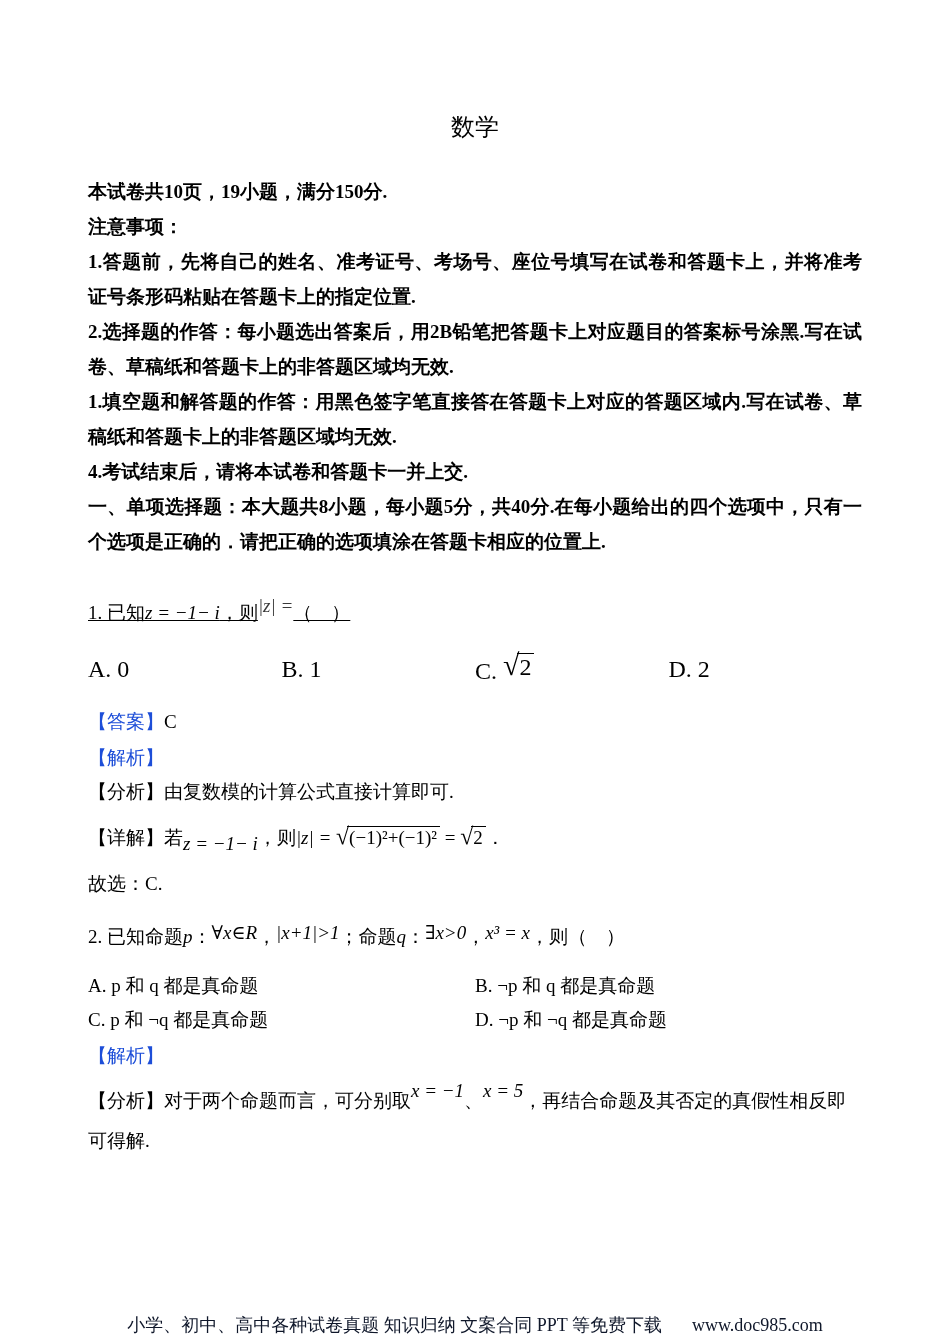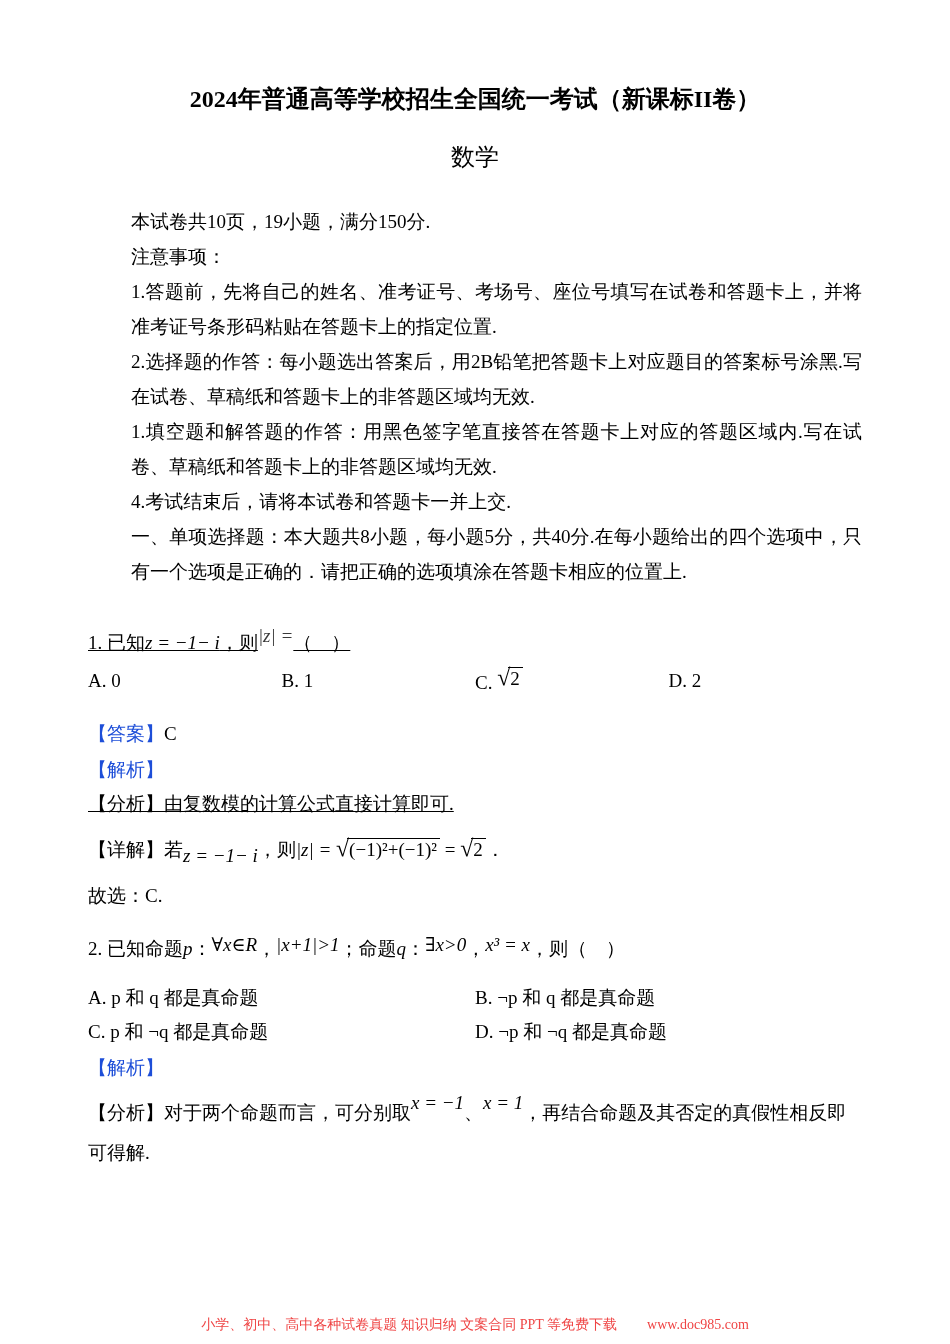--- a/index.html
+++ b/index.html
@@ -3,58 +3,57 @@
 <meta charset="utf-8">
 <style>
   html,body{margin:0;padding:0;background:#ffffff;}
   body{width:950px;height:1344px;overflow:hidden;
        font-family:"Liberation Serif","DejaVu Serif",serif;color:#000;}
   .page{position:relative;width:950px;height:1344px;background:#fff;box-sizing:border-box;}
   .content{padding:84px 88px 0 88px;box-sizing:border-box;}
   .title{font-size:24px;font-weight:bold;text-align:center;margin:0;line-height:30px;}
   .subtitle{font-size:24px;font-weight:normal;text-align:center;margin:28px 0 0 0;line-height:30px;}
   p{margin:0;font-size:19px;line-height:35px;}
-  .b{font-weight:normal;margin-left:43px;}
+  .b{font-weight:bold;}
   .just{text-align:justify;}
   .info{margin-top:32px;}
   .stem{margin-top:34px;line-height:40px;text-decoration:underline;}
   .stem2{margin-top:18px;line-height:40px;}
   .mi{font-style:italic;}
   .up{position:relative;top:-7px;display:inline-block;color:#3a3a3a;}
   .up1{position:relative;top:-4px;display:inline-block;}
   .up2{position:relative;top:-10px;display:inline-block;}
   .down{position:relative;top:6px;display:inline-block;}
   .sqrtwrap{display:inline-block;white-space:nowrap;}
   .sqrt{font-style:normal;font-size:1.25em;margin-right:-2px;}
   .rad{border-top:1px solid #000;padding:0 3px 0 2px;}
-  .opts4{display:flex;font-size:19px;line-height:36px;}
+  .opts4{display:flex;margin-top:18px;font-size:24px;line-height:36px;}
   .opts4 .opt{width:195px;}
   .opts2{display:flex;font-size:19px;line-height:34px;}
   .opts2 .opt{width:393px;}
   .optrow1{margin-top:12px;}
   .ansrow{margin-top:18px;line-height:30px;}
   .jiexirow{margin-top:6px;line-height:30px;}
-  .fenxirow{margin-top:4px;line-height:30px;text-decoration:underline;}
+  .fenxirow{margin-top:4px;line-height:30px;}
   .detailrow{margin-top:6px;line-height:46px;}
   .concl{margin-top:8px;line-height:30px;}
   .q2ans{margin-top:18px;line-height:30px;}
   .q2jiexi{margin-top:4px;line-height:30px;}
   .q2fenxi{margin-top:10px;line-height:40px;}
   .blue{color:#1d4ed8;}
   .footer{position:absolute;left:0;right:0;bottom:8px;text-align:center;
-          font-size:14px;color:#ef4444;line-height:22px;}
+          font-size:18px;color:#0f172a;line-height:22px;}
   .furl{margin-left:30px;}
 </style>
 </head>
 <body>
 
 <div class="page">
   <div class="content">
 
-    <h1 class="title">2024年普通高等学校招生全国统一考试（新课标II卷）</h1>
     <h2 class="subtitle">数学</h2>
 
     <p class="b info">本试卷共10页，19小题，满分150分.</p>
     <p class="b">注意事项：</p>
     <p class="b just">1.答题前，先将自己的姓名、准考证号、考场号、座位号填写在试卷和答题卡上，并将准考证号条形码粘贴在答题卡上的指定位置.</p>
     <p class="b just">2.选择题的作答：每小题选出答案后，用2B铅笔把答题卡上对应题目的答案标号涂黑.写在试卷、草稿纸和答题卡上的非答题区域均无效.</p>
     <p class="b just">1.填空题和解答题的作答：用黑色签字笔直接答在答题卡上对应的答题区域内.写在试卷、草稿纸和答题卡上的非答题区域均无效.</p>
     <p class="b just">4.考试结束后，请将本试卷和答题卡一并上交.</p>
     <p class="b just">一、单项选择题：本大题共8小题，每小题5分，共40分.在每小题给出的四个选项中，只有一个选项是正确的．请把正确的选项填涂在答题卡相应的位置上.</p>
 
@@ -81,20 +80,20 @@
       <span class="opt"><span>A.</span> <span>p 和 q 都是真命题</span></span>
       <span class="opt"><span>B.</span> <span>¬p 和 q 都是真命题</span></span>
     </div>
     <div class="opts2">
       <span class="opt"><span>C.</span> <span>p 和 ¬q 都是真命题</span></span>
       <span class="opt"><span>D.</span> <span>¬p 和 ¬q 都是真命题</span></span>
     </div>
 
     <p class="q2jiexi"><span class="blue">【解析】</span></p>
 
-    <p class="q2fenxi"><span>【分析】对于两个命题而言，可分别取</span><span class="mi up2">x = −1</span><span>、</span><span class="mi up2">x = 1</span><span>，再结合命题及其否定的真假性相反即可得解.</span></p>
+    <p class="q2fenxi"><span>【分析】对于两个命题而言，可分别取</span><span class="mi up2">x = −1</span><span>、</span><span class="mi up2">x = 5</span><span>，再结合命题及其否定的真假性相反即可得解.</span></p>
 
   </div>
 
   <div class="footer">
     <span>小学、初中、高中各种试卷真题  知识归纳  文案合同  PPT 等免费下载</span><span class="furl">www.doc985.com</span>
   </div>
 </div>
 
 </body></html>

